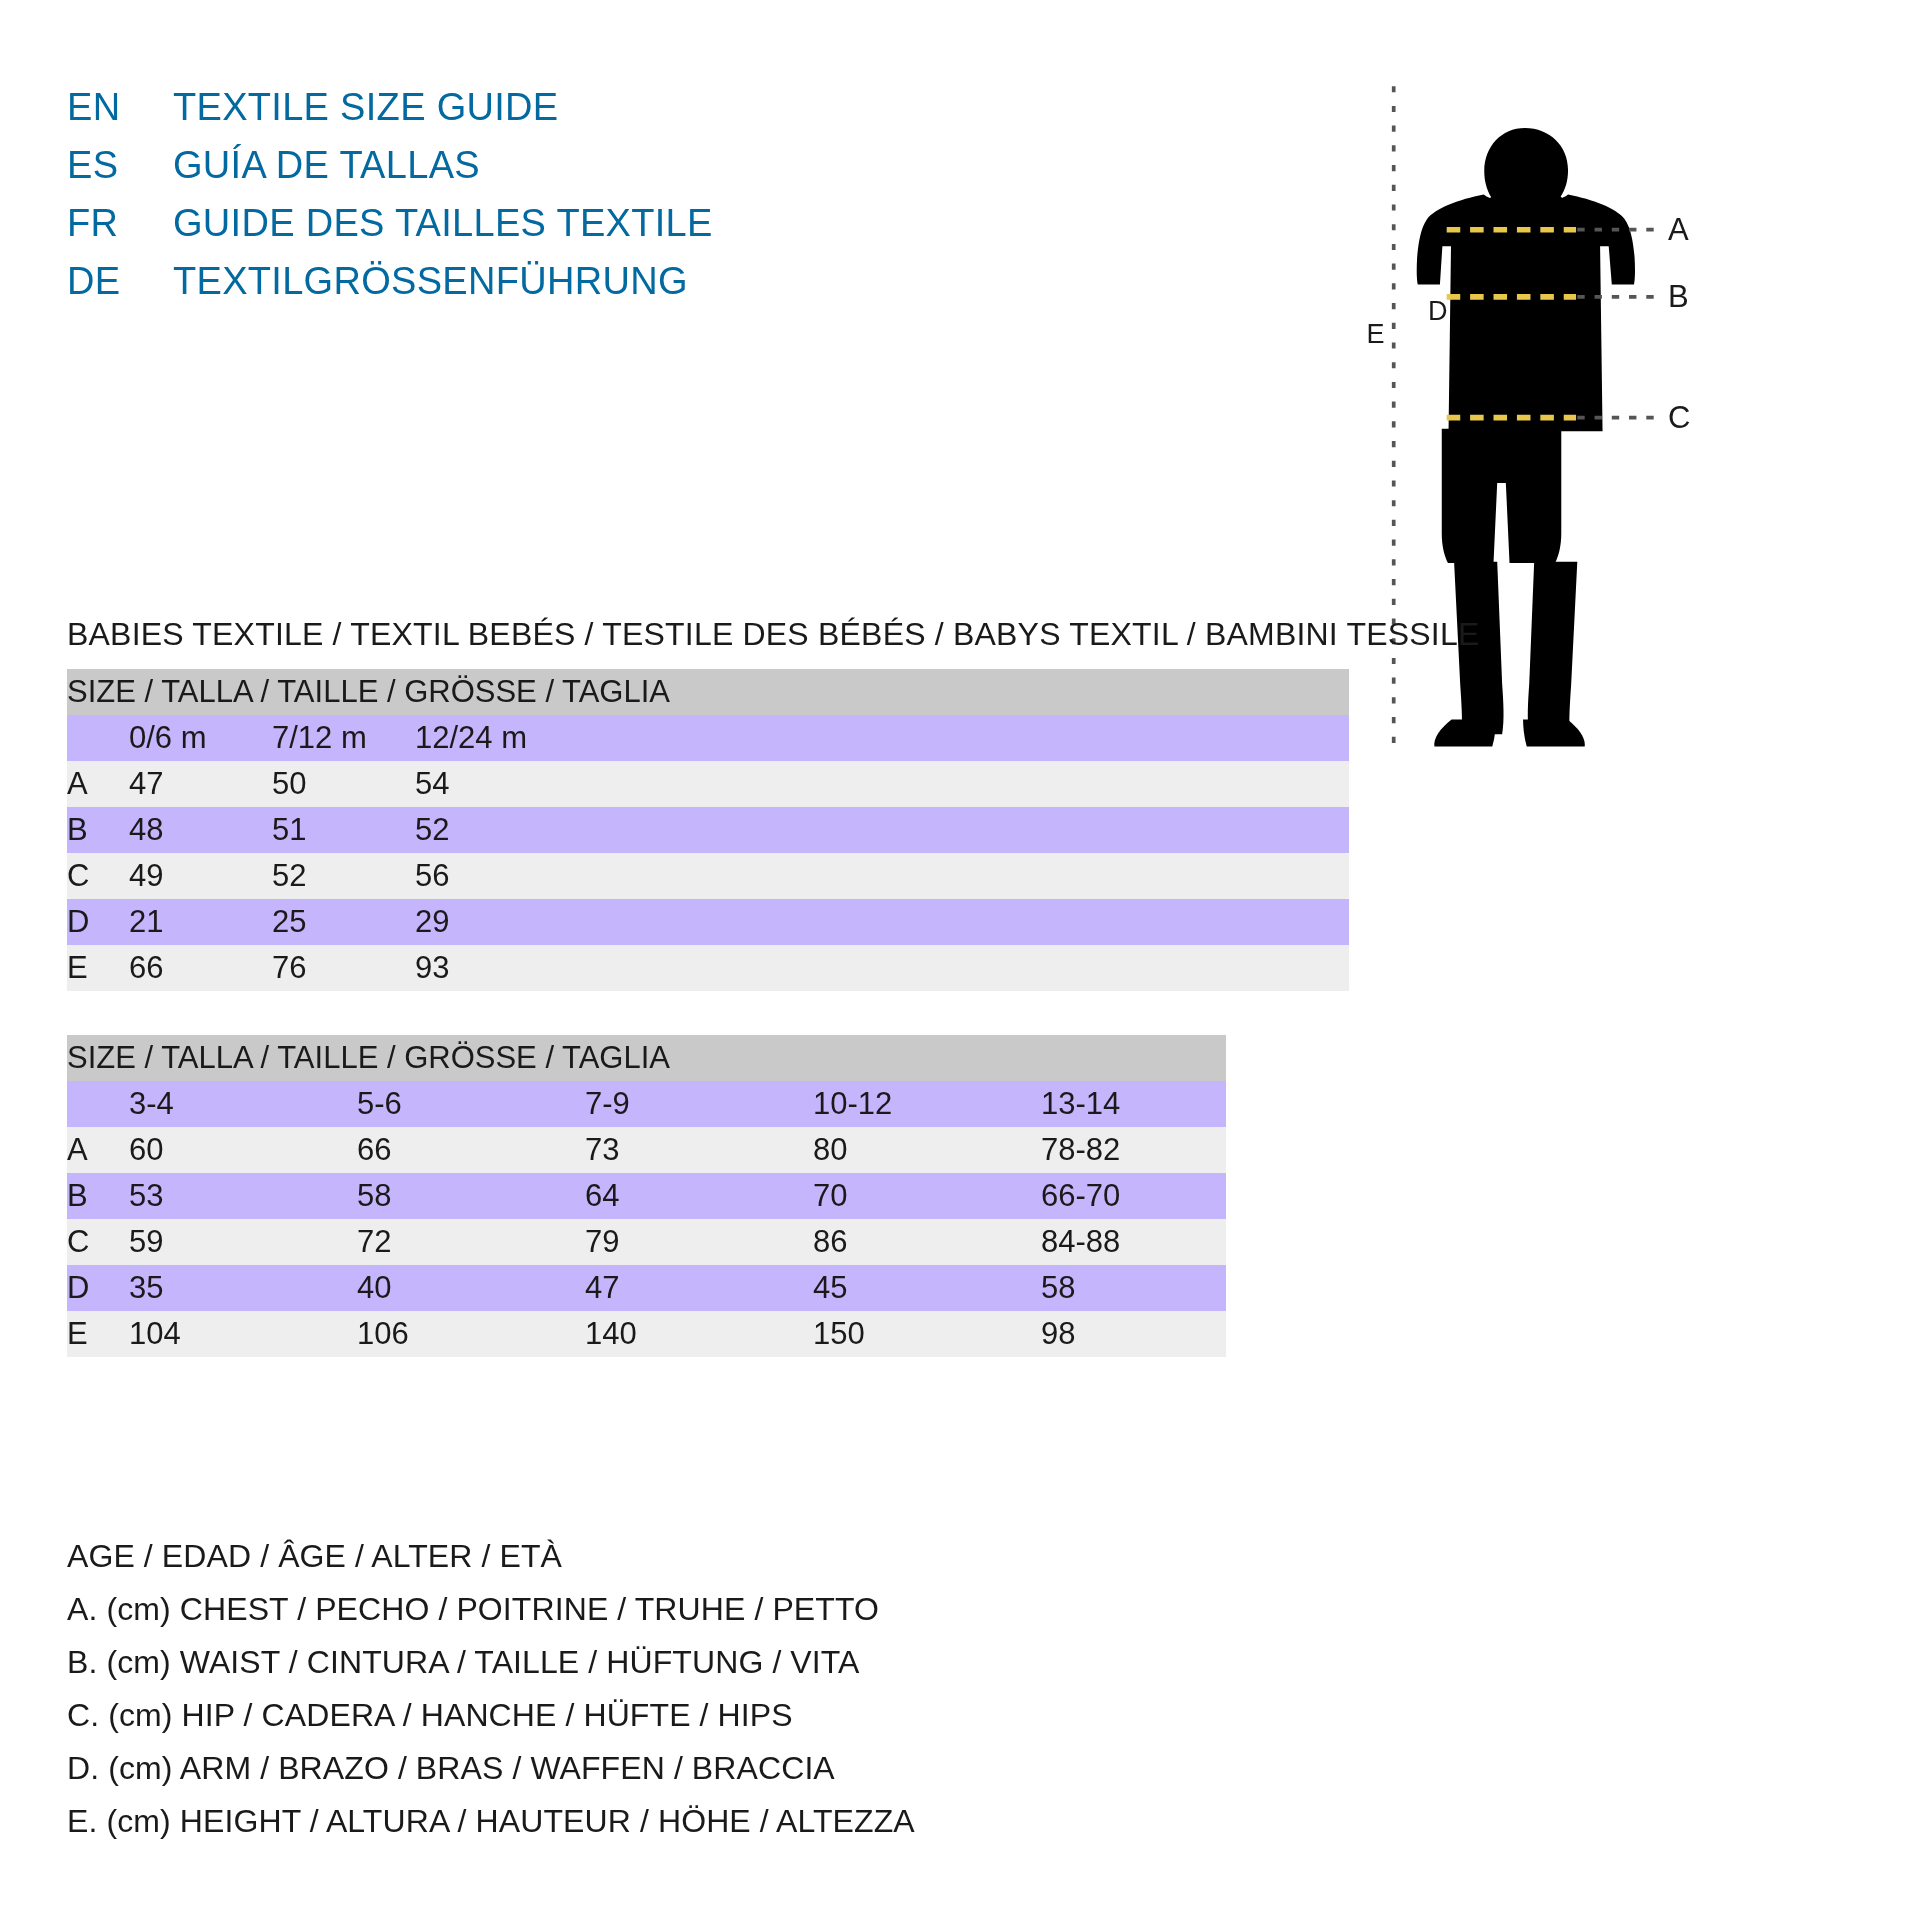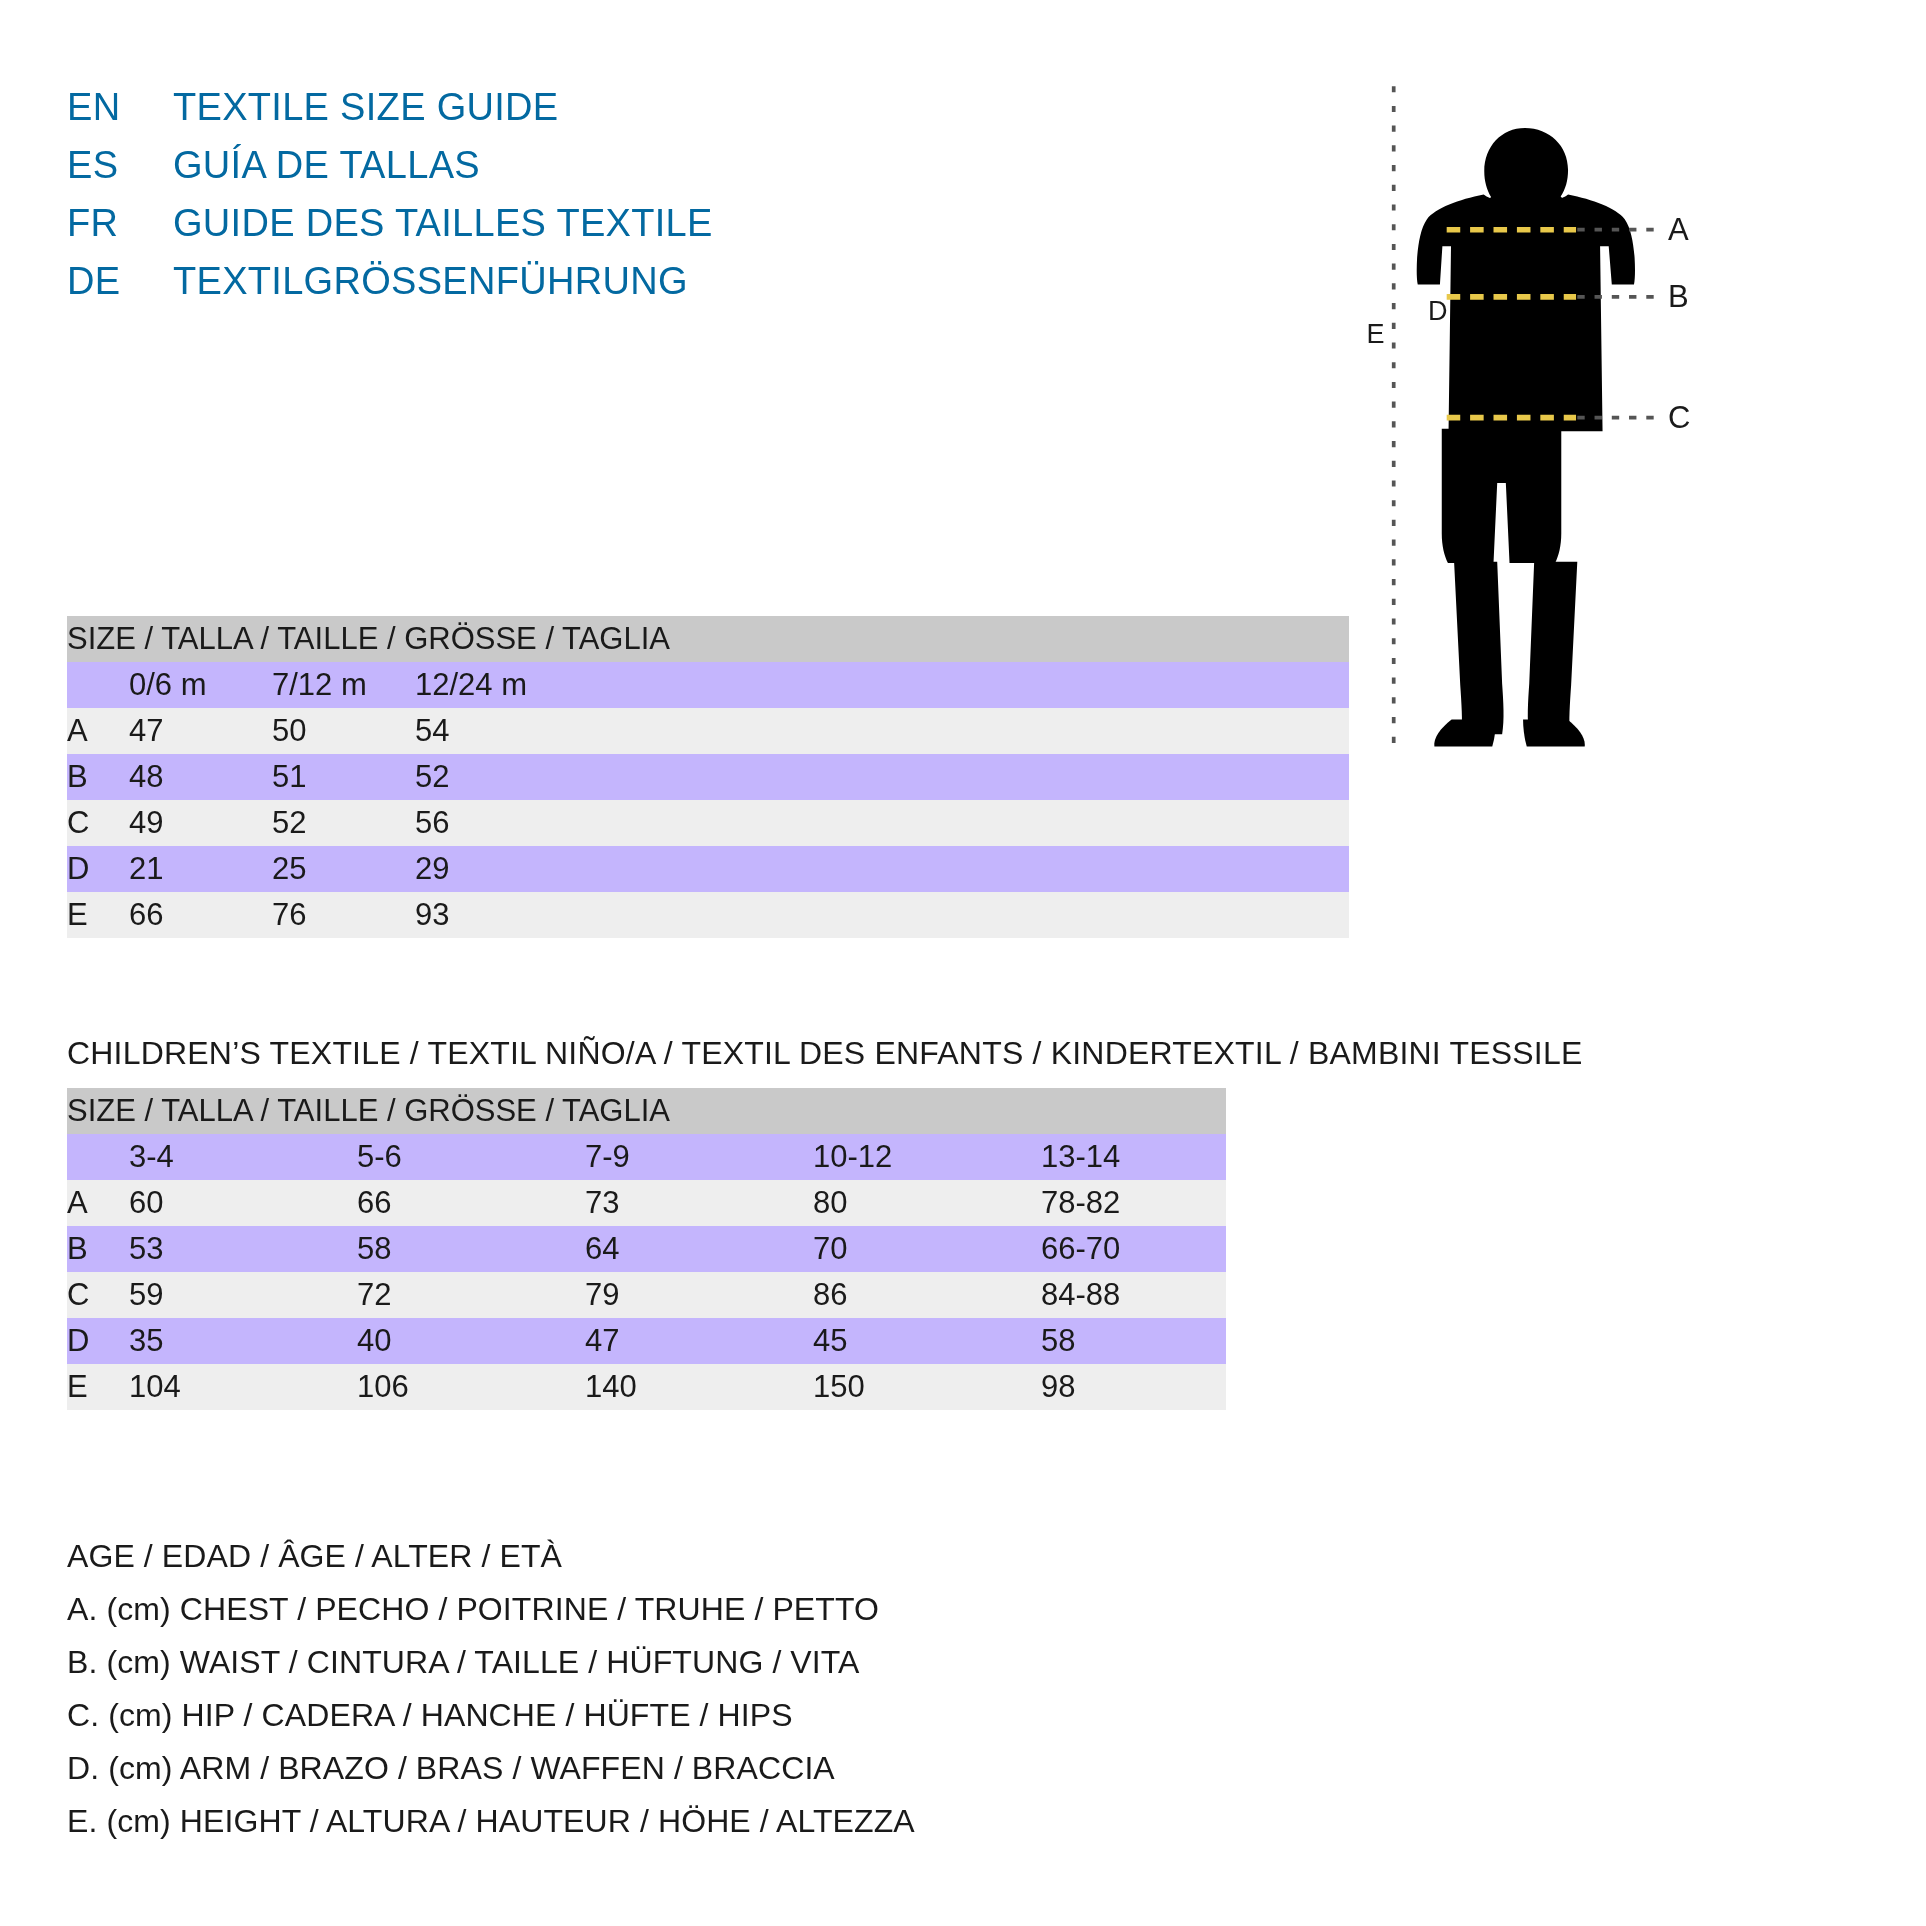--- a/index.html
+++ b/index.html
@@ -179,20 +179,21 @@
   </svg>
 
   <div style="position:absolute; left:288px; top:132px; font-size:31px;">A</div>
   <div style="position:absolute; left:288px; top:199px; font-size:31px;">B</div>
   <div style="position:absolute; left:288px; top:320px; font-size:31px;">C</div>
   <div style="position:absolute; left:48px; top:216px; font-size:27px;">D</div>
   <div style="position:absolute; left:-13.6px; top:239px; font-size:27px;">E</div>
 </div>
 
 <div class="section section-babies">
+  <div class="section-title">BABIES TEXTILE / TEXTIL BEBÉS / TESTILE DES BÉBÉS / BABYS TEXTIL / BAMBINI TESSILE</div>
   <table class="size-table babies">
     <colgroup>
       <col class="c-label">
         <col class="c-val">
         <col class="c-val">
         <col class="c-val">
         <col style="width:791px;">
     </colgroup>
     <tbody>
       <tr>
@@ -238,21 +239,20 @@
         <td class="num">66</td>
         <td class="num">76</td>
         <td class="num">93</td>
         <td></td>
       </tr>
     </tbody>
   </table>
 </div>
 
 <div class="section section-children">
-  <div class="section-title">CHILDREN’S TEXTILE / TEXTIL NIÑO/A / TEXTIL DES ENFANTS / KINDERTEXTIL / BAMBINI TESSILE</div>
   <table class="size-table children">
     <colgroup>
       <col class="c-label">
         <col style="width:228px;">
         <col style="width:228px;">
         <col style="width:228px;">
         <col style="width:228px;">
         <col style="width:185px;">
     </colgroup>
     <tbody>

